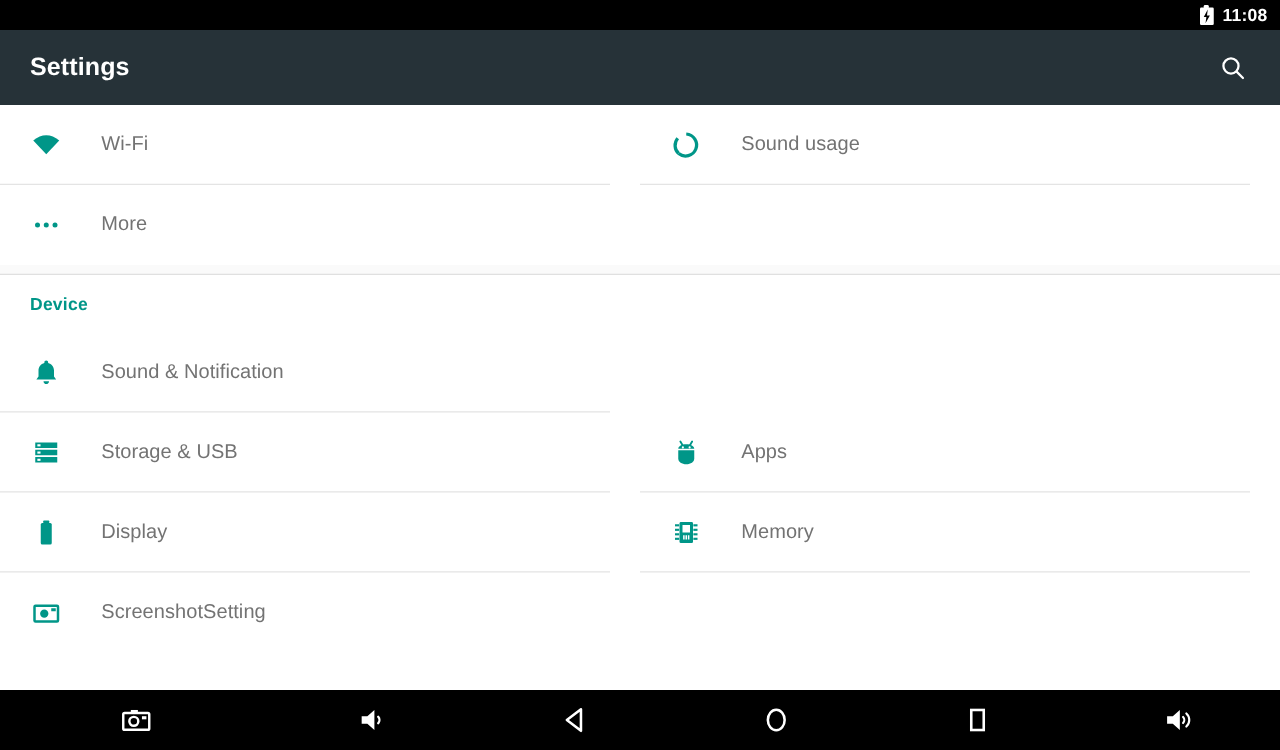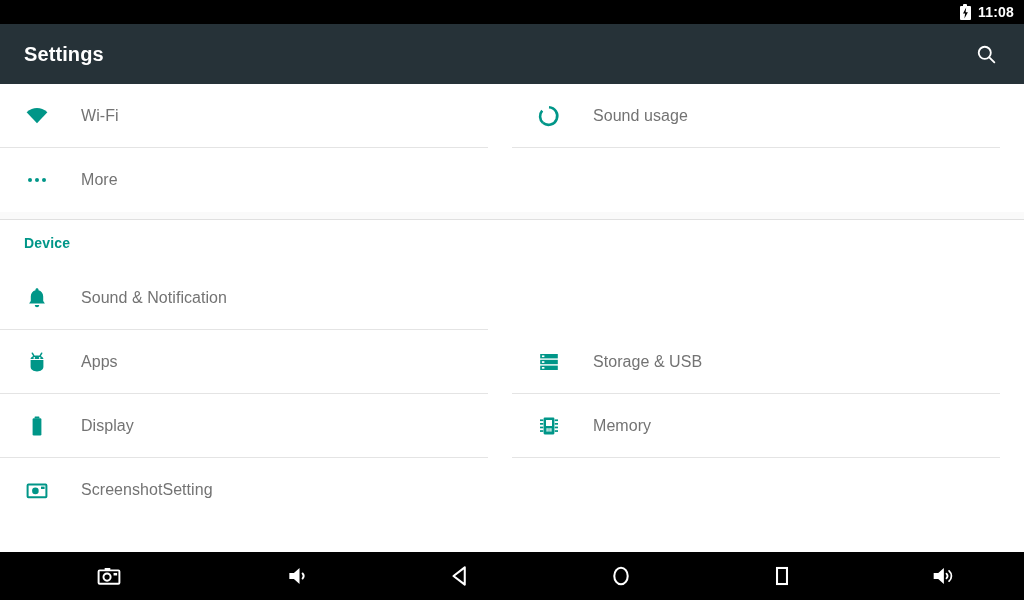--- a/index.html
+++ b/index.html
@@ -284,42 +284,42 @@
               </svg>
             </span>
             <span class="cell-label">Sound &amp; Notification</span>
           </div>
         </div>
 
         <div class="row-pair">
           <div class="cell has-divider">
             <span class="cell-icon">
               <svg width="24" height="24" viewBox="0 0 24 24">
+                <rect x="3.2" y="4.0" width="17.6" height="4.4" fill="#009688"></rect>
+                <rect x="3.2" y="9.8" width="17.6" height="4.4" fill="#009688"></rect>
+                <rect x="3.2" y="15.6" width="17.6" height="4.4" fill="#009688"></rect>
+                <rect x="4.9" y="5.4" width="2.5" height="1.7" fill="#ffffff"></rect>
+                <rect x="4.9" y="11.2" width="2.5" height="1.7" fill="#ffffff"></rect>
+                <rect x="4.9" y="17.0" width="2.5" height="1.7" fill="#ffffff"></rect>
+              </svg>
+            </span>
+            <span class="cell-label">Storage &amp; USB</span>
+          </div>
+          <div class="cell has-divider">
+            <span class="cell-icon">
+              <svg width="24" height="24" viewBox="0 0 24 24">
                 <line x1="7.3" y1="3.2" x2="9.2" y2="6.4" stroke="#009688" stroke-width="1.5" stroke-linecap="round"></line>
                 <line x1="16.7" y1="3.2" x2="14.8" y2="6.4" stroke="#009688" stroke-width="1.5" stroke-linecap="round"></line>
                 <path d="M5.6 9.0 C5.6 7.0 8.4 5.4 12 5.4 C15.6 5.4 18.4 7.0 18.4 9.0 Z" fill="#009688"></path>
                 <circle cx="9.3" cy="7.9" r="0.85" fill="#ffffff"></circle>
                 <circle cx="14.7" cy="7.9" r="0.85" fill="#ffffff"></circle>
                 <path d="M5.6 10.1 L18.4 10.1 L18.4 16.8 C18.4 19.6 15.6 21.4 12 21.4 C8.4 21.4 5.6 19.6 5.6 16.8 Z" fill="#009688"></path>
               </svg>
             </span>
             <span class="cell-label">Apps</span>
-          </div>
-          <div class="cell has-divider">
-            <span class="cell-icon">
-              <svg width="24" height="24" viewBox="0 0 24 24">
-                <rect x="3.2" y="4.0" width="17.6" height="4.4" fill="#009688"></rect>
-                <rect x="3.2" y="9.8" width="17.6" height="4.4" fill="#009688"></rect>
-                <rect x="3.2" y="15.6" width="17.6" height="4.4" fill="#009688"></rect>
-                <rect x="4.9" y="5.4" width="2.5" height="1.7" fill="#ffffff"></rect>
-                <rect x="4.9" y="11.2" width="2.5" height="1.7" fill="#ffffff"></rect>
-                <rect x="4.9" y="17.0" width="2.5" height="1.7" fill="#ffffff"></rect>
-              </svg>
-            </span>
-            <span class="cell-label">Storage &amp; USB</span>
           </div>
         </div>
 
         <div class="row-pair">
           <div class="cell has-divider">
             <span class="cell-icon">
               <svg width="24" height="24" viewBox="0 0 24 24">
                 <rect x="9.6" y="2.4" width="4.8" height="2.1" rx="0.5" fill="#009688"></rect>
                 <rect x="7.6" y="4.3" width="8.8" height="17.2" rx="1.2" fill="#009688"></rect>
               </svg>

